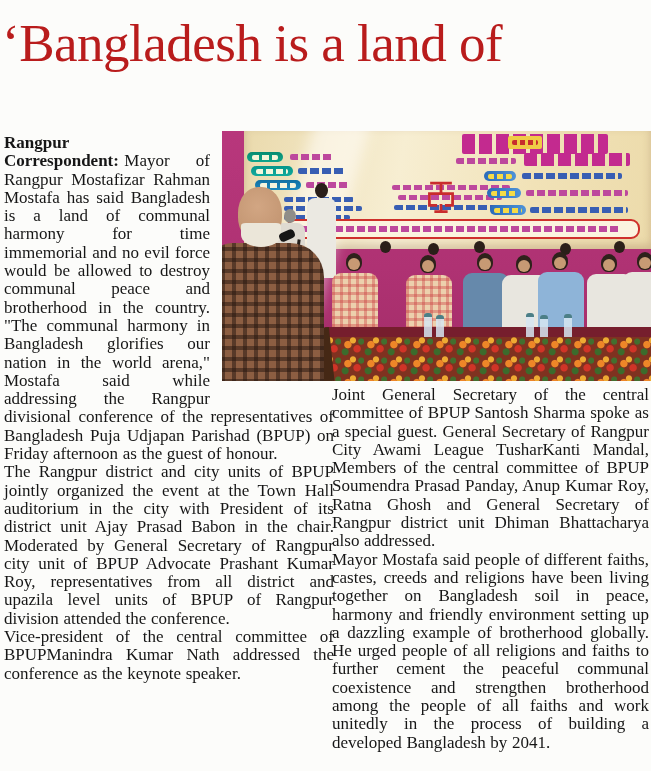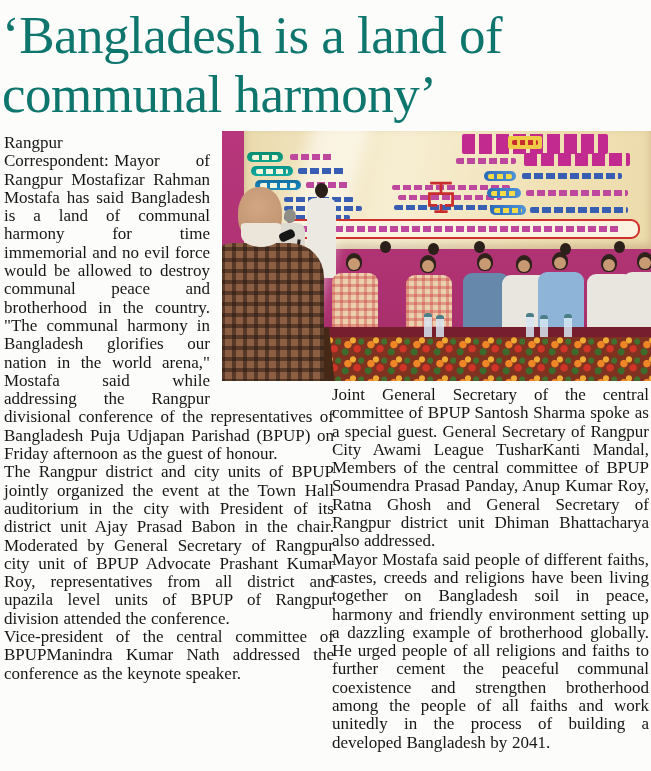--- a/index.html
+++ b/index.html
@@ -4,35 +4,35 @@
 <style>
   html,body{margin:0;padding:0;}
   body{background:#ffffff;}
   .page{
     position:relative; width:651px; height:771px;
     background:#fcfcfa; overflow:hidden;
     font-family:"Liberation Serif", serif; color:#181818;
   }
   
   .headline{
-    position:absolute; left:2px; top:6px; width:648px;
+    position:absolute; left:2px; top:14px; width:648px;
     font-size:53px; line-height:59px; letter-spacing:-0.5px;
-    font-weight:normal; color:#0f766e; white-space:nowrap;
+    font-weight:normal; color:#b91c1c; white-space:nowrap;
   }
   
   .col{
     position:absolute; text-align:justify;
     font-size:17px; line-height:18.3px; color:#161616;
     hyphens:auto; -webkit-hyphens:auto; word-spacing:0.02em;
   }
   .col p{margin:0; padding:0;}
   .col-left{left:4px; top:134px; width:330px;}
   .col-right{left:332px; top:386px; width:317px;}
   .photo-intrusion{float:right; width:124px; height:264px;}
-  .byline{font-weight:normal; margin-right:0.32em;}
+  .byline{font-weight:bold; margin-right:0.32em;}
   
   .photo{
     position:absolute; left:222px; top:131px; width:429px; height:250px;
     overflow:hidden;
     background:linear-gradient(180deg,#b23a7a 0%,#aa3572 55%,#9d3066 100%);
     filter:saturate(1.05) contrast(1.02);
   }
   .photo *{position:absolute;}
   .banner{
     left:22px; top:0; width:407px; height:118px;
@@ -95,21 +95,20 @@
   .mic-stand{left:67px; top:108px; width:3px; height:142px; background:#241f1c; transform:rotate(7deg);}
   .sm-head{background:#2c211b; border-radius:50%;}
 </style>
 </head>
 <body>
 
 <div class="page">
 
   <div class="headline">
     <div>‘Bangladesh is a land of</div>
-    <div>communal harmony’</div>
   </div>
 
   <div class="photo">
     <div class="banner"></div>
     <div class="streak"></div>
 
     <div class="dash dash-mag-big" style="left:240px; top:3px; width:146px; height:20px;"></div>
     <div class="badge-yellow">
       <div class="dash" style="left:4px; top:4px; width:26px; height:5px; background:repeating-linear-gradient(90deg,#c03030 0 5px, rgba(192,48,48,0) 5px 8px);"></div>
     </div>

